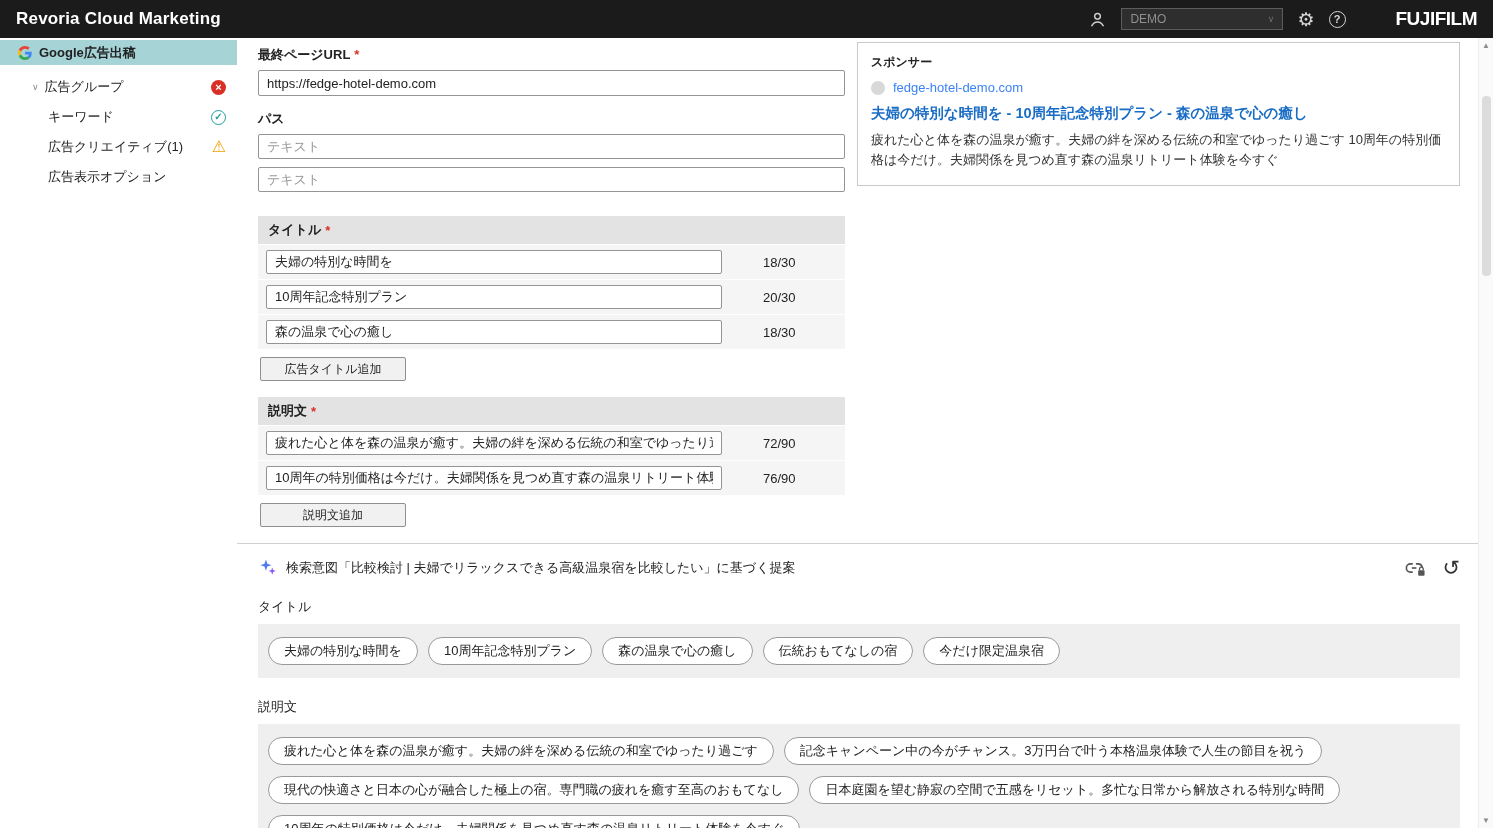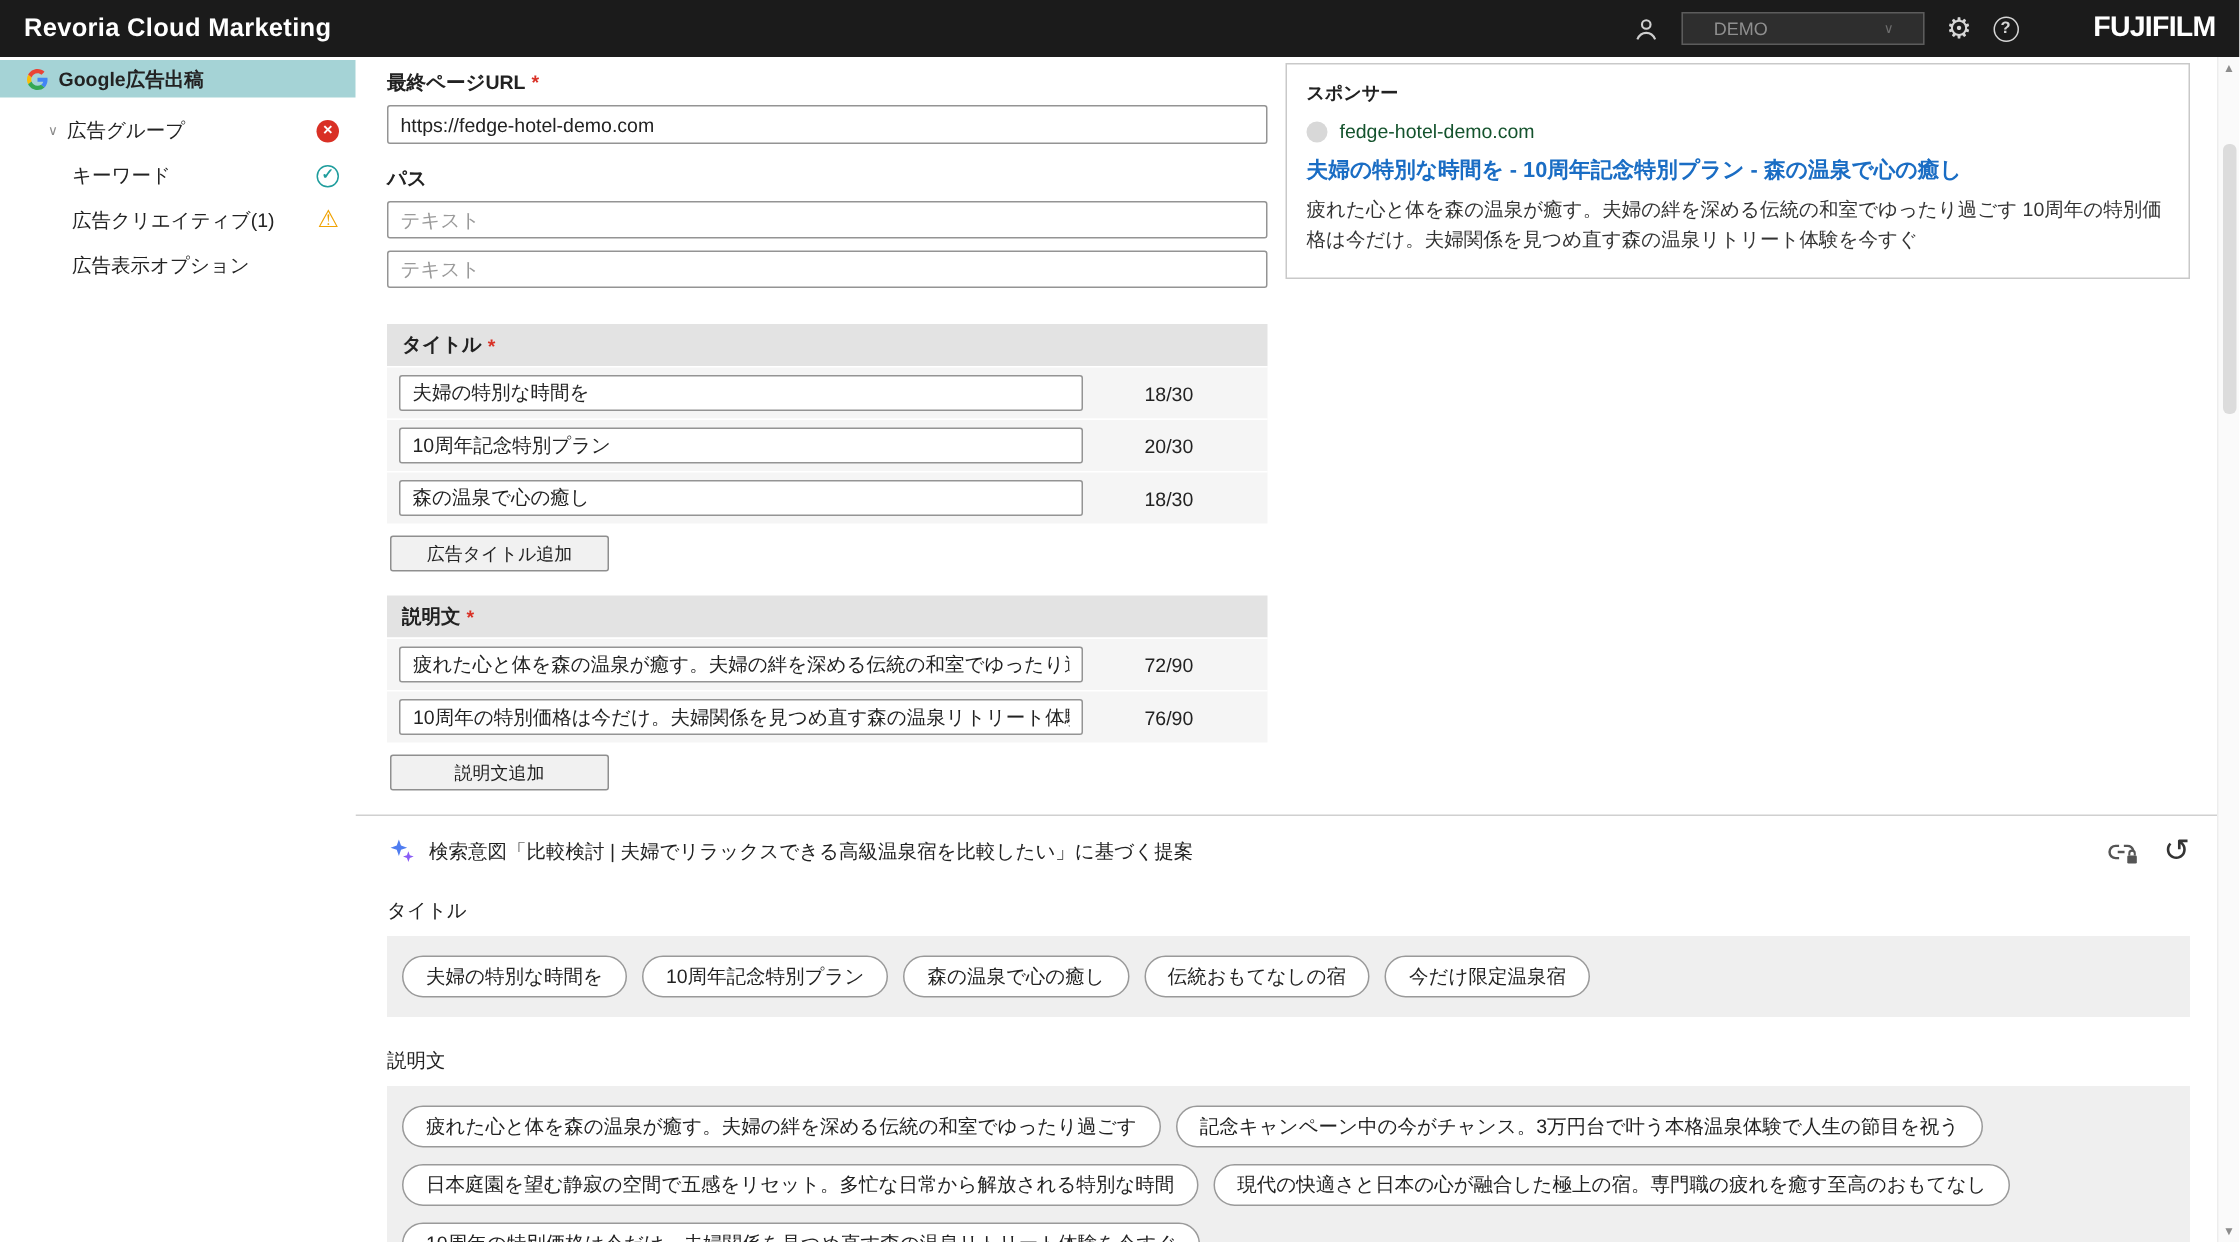--- a/index.html
+++ b/index.html
@@ -5,21 +5,21 @@
   * { margin:0; padding:0; box-sizing:border-box; }
   html,body { width:1493px; height:828px; overflow:hidden; background:#fff;
     font-family:"Liberation Sans",sans-serif; color:#222; }
 
   
   .header { height:38px; background:#1b1b1b; color:#fff; display:flex; align-items:center; padding:0 16px; }
   .app-title { font-size:17px; font-weight:600; letter-spacing:.2px; }
   .header-right { margin-left:auto; display:flex; align-items:center; gap:14px; }
   .person-icon svg { display:block; }
   .account-select { width:162px; height:22px; background:#2e2e2e; border:1px solid #5c5c5c;
-    color:#8f8f8f; font-size:12px; display:flex; align-items:center; padding:0 20px; cursor:default;gap:11px; }
+    color:#8f8f8f; font-size:12px; display:flex; align-items:center; padding:0 8px; cursor:default;gap:11px; }
   .account-select .chev { margin-left:auto; font-size:9px; color:#6e6e6e; }
   .gear-icon { font-size:19px; color:#d6d6d6; line-height:1; cursor:pointer; }
   .help-icon { width:17px; height:17px; border:1.5px solid #d6d6d6; border-radius:50%;
     color:#d6d6d6; font-size:11px; font-weight:bold; display:flex; align-items:center; justify-content:center; cursor:pointer; }
   .brand-logo { font-size:19px; font-weight:800; letter-spacing:-0.5px; margin-left:36px; }
 
   
   .body-row { display:flex; height:790px; }
   .sidebar { width:237px; flex:none; padding-top:2px; background:#fff; }
   .main { flex:1; overflow:hidden; padding:4px 18px 0 21px; }
@@ -60,21 +60,21 @@
   .row { background:#f5f5f5; border-top:1px solid #fff; display:flex; align-items:center; padding:5px 8px; }
   .row .text-input { width:456px; height:24px; }
   .counter { margin-left:41px; font-size:13px; color:#222;text-align:center; }
   .add-btn { margin:8px 10px 0 2px; width:146px; height:24px; background:#f1f1f1;
     border:1px solid #8f8f8f; border-radius:2px; font-size:12px; cursor:pointer; font-family:inherit; color:#222; }
 
   
   .preview-label { font-size:13px; margin:4px 0 6px; }
   .preview-box { border:1px solid #c9c9c9; background:#fff; padding:11px 13px 15px; min-height:131px; }
   .sponsor { font-size:12px; font-weight:bold; margin-bottom:9px; }
-  .domain-row { display:flex; align-items:center; gap:8px; font-size:13px; color:#14532d; margin-bottom:9px; }
+  .domain-row { display:flex; align-items:center; gap:8px; font-size:13px; color:#3b82f6; margin-bottom:9px; }
   .favicon { width:14px; height:14px; border-radius:50%; background:#d8d8d8; flex:none; }
   .ad-title { color:#1a6dc4; font-size:14.5px; font-weight:bold; margin-bottom:7px; cursor:pointer; }
   .ad-desc { font-size:13px; color:#333; line-height:1.55; }
 
   
   .divider { border:none; border-top:1px solid #d0d0d0; margin:16px -18px 0 -21px; }
   .sugg-header { display:flex; align-items:center; gap:9px; margin-top:13px; font-size:13px; }
   .sparkle-icon { display:flex; }
   .sugg-actions { margin-left:auto; display:flex; align-items:center; gap:16px; }
   .refresh-glyph { font-size:21px; color:#333; line-height:1; cursor:pointer; }
@@ -234,22 +234,22 @@
       <button class="chip">10周年記念特別プラン</button>
       <button class="chip">森の温泉で心の癒し</button>
       <button class="chip">伝統おもてなしの宿</button>
       <button class="chip">今だけ限定温泉宿</button>
     </div>
 
     <div class="sugg-label">説明文</div>
     <div class="chip-box desc-box">
       <button class="chip">疲れた心と体を森の温泉が癒す。夫婦の絆を深める伝統の和室でゆったり過ごす</button>
       <button class="chip">記念キャンペーン中の今がチャンス。3万円台で叶う本格温泉体験で人生の節目を祝う</button>
+      <button class="chip">現代の快適さと日本の心が融合した極上の宿。専門職の疲れを癒す至高のおもてなし</button>
       <button class="chip">日本庭園を望む静寂の空間で五感をリセット。多忙な日常から解放される特別な時間</button>
-      <button class="chip">現代の快適さと日本の心が融合した極上の宿。専門職の疲れを癒す至高のおもてなし</button>
       <button class="chip">10周年の特別価格は今だけ。夫婦関係を見つめ直す森の温泉リトリート体験を今すぐ</button>
     </div>
   </main>
 
   <div class="scrollbar">
     <span class="scroll-arrow">▲</span>
     <div class="scroll-thumb"></div>
     <span class="scroll-arrow">▼</span>
   </div>
 </div>

